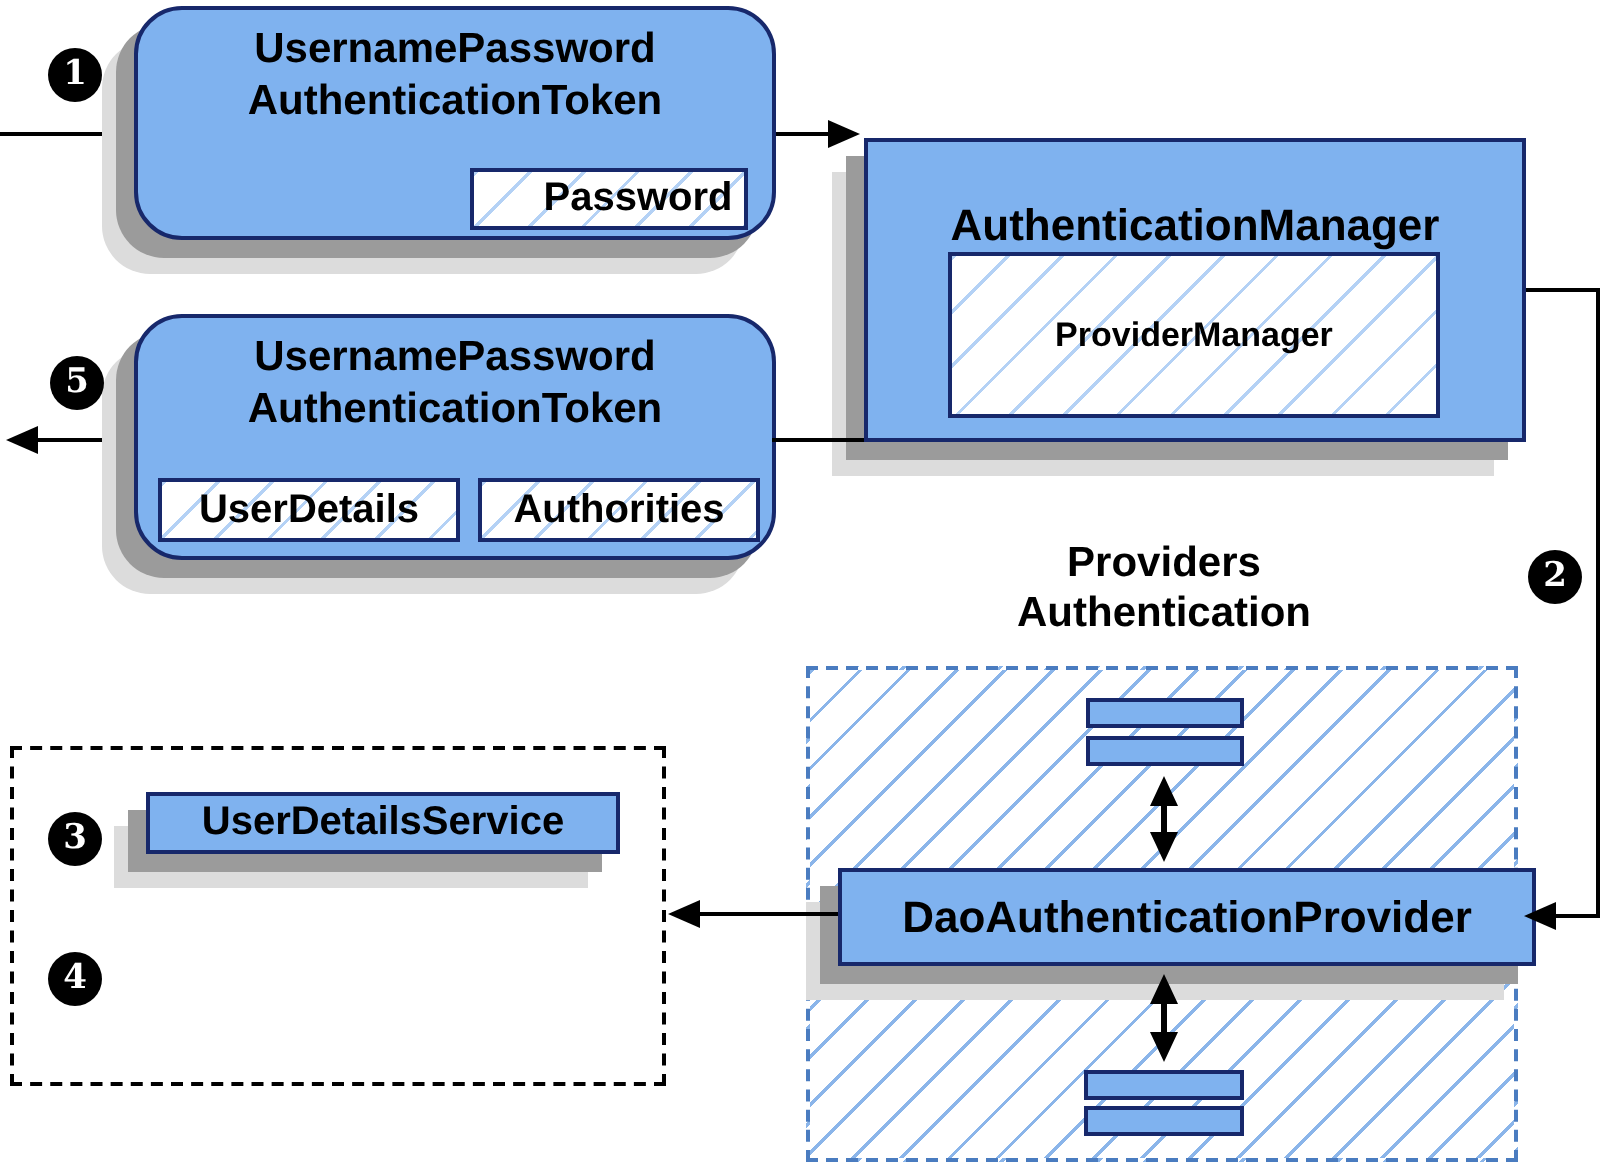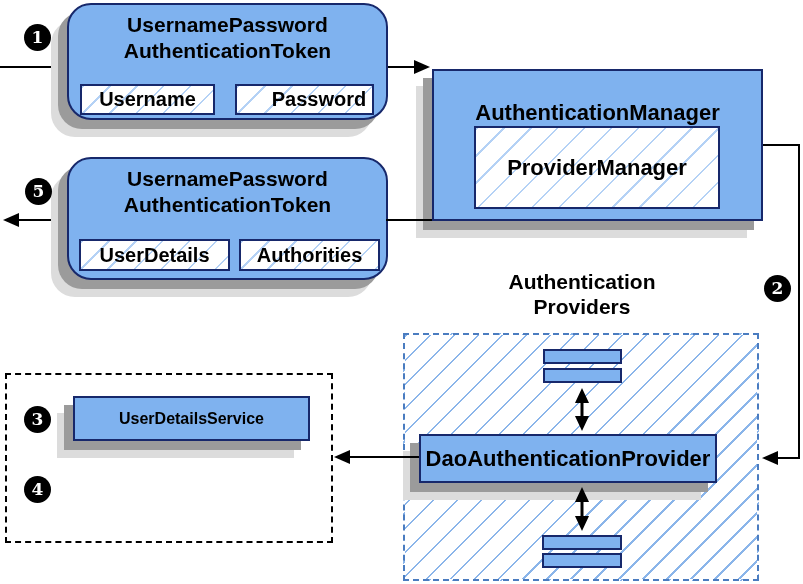--- a/index.html
+++ b/index.html
@@ -84,53 +84,52 @@
     </g>
   </svg>
 
   <div class="abs providers-frame hatch-big"></div>
 
   <div class="abs blue-box rounded shadow2 token-box" style="top:3px;height:117px;">
     <div class="token-title">
       <div>UsernamePassword</div>
       <div>AuthenticationToken</div>
     </div>
-    <div class="field hatch-light" style="left:11px;top:79px;width:135px;height:31px;">Username</div>
     <div class="field hatch-light" style="left:166px;top:79px;width:139px;height:31px;padding-left:29px;">Password</div>
   </div>
 
   <div class="abs blue-box shadow2" style="left:432px;top:69px;width:331px;height:152px;">
     <div style="padding-top:29px;text-align:center;font-weight:bold;font-size:22px;">AuthenticationManager</div>
-    <div class="abs center-label hatch-light" style="left:40px;top:55px;width:246px;height:83px;border:2px solid #17286B;font-size:22px;">ProviderManager</div>
+    <div class="abs center-label hatch-light" style="left:40px;top:55px;width:246px;height:83px;border:2px solid #17286B;font-size:17px;">ProviderManager</div>
   </div>
 
   <div class="abs blue-box rounded shadow2 token-box" style="top:157px;height:123px;">
     <div class="token-title">
       <div>UsernamePassword</div>
       <div>AuthenticationToken</div>
     </div>
     <div class="field hatch-light" style="left:170px;top:80px;width:141px;height:32px;">Authorities</div>
     <div class="field hatch-light" style="left:10px;top:80px;width:151px;height:32px;">UserDetails</div>
   </div>
 
   <div class="abs providers-heading">
+    <div>Providers</div>
     <div>Authentication</div>
-    <div>Providers</div>
   </div>
 
   <div class="abs bar" style="left:543px;top:349px;width:79px;height:15px;"></div>
   <div class="abs bar" style="left:543px;top:368px;width:79px;height:15px;"></div>
 
-  <div class="abs blue-box shadow2 center-label" style="left:419px;top:434px;width:298px;height:49px;font-size:22px;text-align:right;">DaoAuthenticationProvider</div>
+  <div class="abs blue-box shadow2 center-label" style="left:419px;top:434px;width:349px;height:49px;font-size:22px;text-align:right;">DaoAuthenticationProvider</div>
 
   <div class="abs bar" style="left:542px;top:535px;width:80px;height:15px;"></div>
   <div class="abs bar" style="left:542px;top:553px;width:80px;height:15px;"></div>
 
   <div class="abs dotted-frame"></div>
-  <div class="abs blue-box shadow2 center-label" style="left:73px;top:396px;width:237px;height:45px;font-size:16px;">UserDetailsService</div>
+  <div class="abs blue-box shadow2 center-label" style="left:73px;top:396px;width:237px;height:31px;font-size:20px;">UserDetailsService</div>
 
   <svg class="layer">
     <g stroke="#000" stroke-width="2">
       <line x1="386" y1="220" x2="432" y2="220"></line>
     </g>
     <g stroke="#000" stroke-width="2" fill="none">
       <polyline points="763,145 799,145 799,458 776,458"></polyline>
       <polygon points="762,458 778,451 778,465" fill="#000" stroke="none"></polygon>
     </g>
     <g stroke="#000" stroke-width="2" fill="#000">

